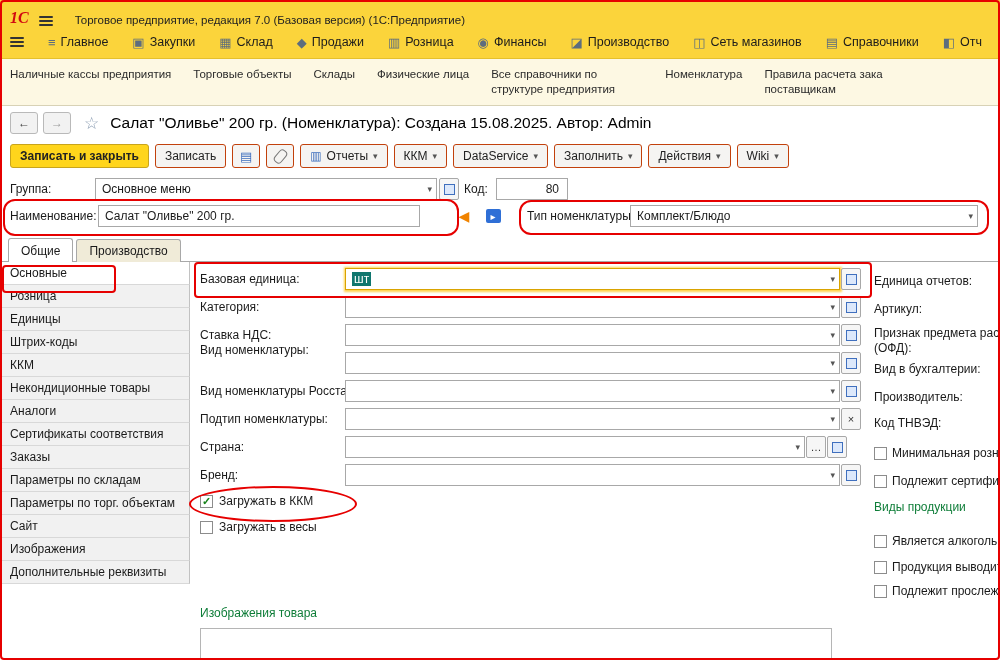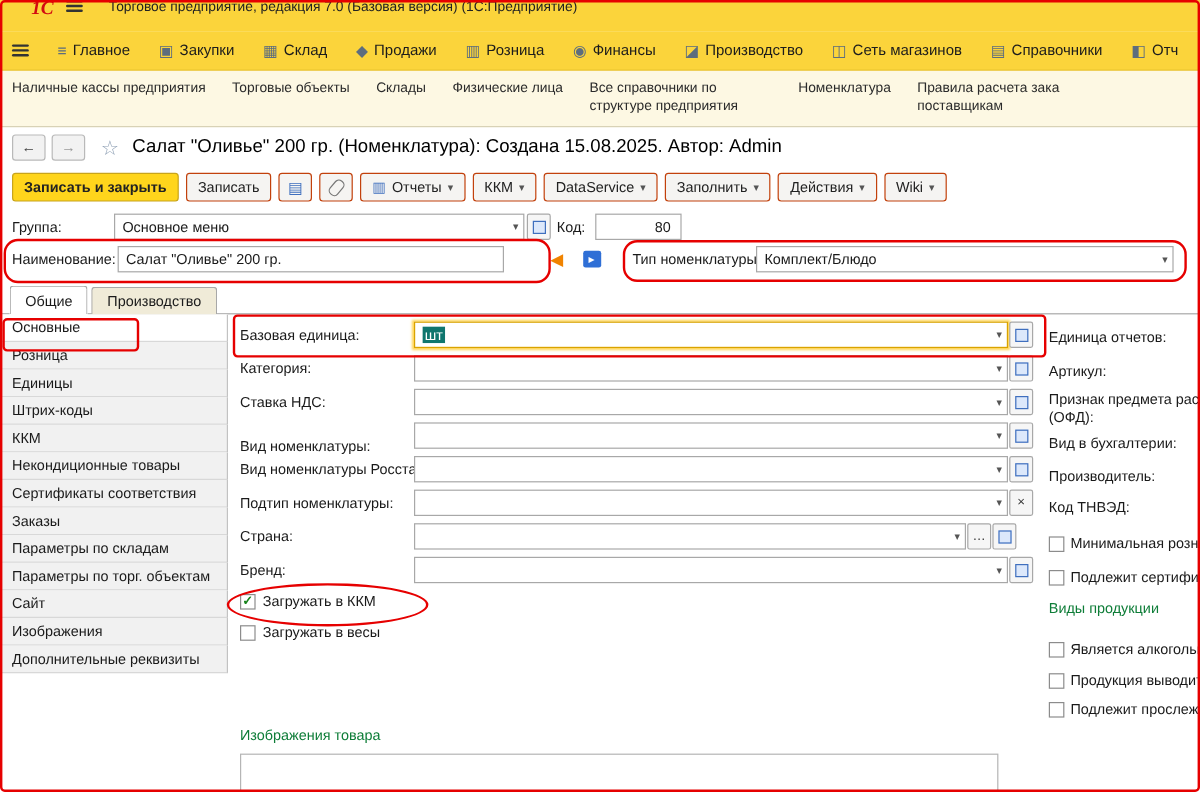--- a/index.html
+++ b/index.html
@@ -1,21 +1,21 @@
 <!DOCTYPE html>
 <html><head>
 <meta charset="utf-8">
 <style>
   html,body{margin:0;padding:0;background:#fff}
   .screen{position:relative;width:1000px;height:660px;background:#fff;overflow:hidden;
           font-family:"Liberation Sans",sans-serif;font-size:12px;color:#1a1a1a}
 
   
   .titlebar{position:absolute;left:0;top:0;width:100%;height:26px;background:#fbd43b;
-            display:flex;align-items:flex-start;gap:10px;padding:0 26px;box-sizing:border-box}
+            display:flex;align-items:flex-end;gap:10px;padding:0 10px;box-sizing:border-box}
   .logo{color:#d20a11;font-weight:bold;font-style:italic;font-size:16px;
         font-family:"Liberation Serif",serif;line-height:1}
   .hamburger{display:inline-flex;flex-direction:column;gap:2px;width:14px;cursor:pointer}
   .hamburger i{height:2px;background:#333;border-radius:1px;display:block}
   .wtitle{font-size:11.5px;color:#222;margin-left:12px;white-space:nowrap}
 
   .menubar{position:absolute;left:0;top:26px;width:100%;height:33px;background:#fbd43b;
            border-bottom:1px solid #e5c02c;display:flex;align-items:center;gap:24px;
            padding:0 10px;box-sizing:border-box;overflow:hidden}
   .menu-item{display:inline-flex;align-items:center;gap:5px;white-space:nowrap;cursor:pointer}
@@ -256,20 +256,21 @@
     <span class="tab">Производство</span>
   </div>
 
   <div class="sidebar">
     <div class="side-item active">Основные</div>
     <div class="side-item">Розница</div>
     <div class="side-item">Единицы</div>
     <div class="side-item">Штрих-коды</div>
     <div class="side-item">ККМ</div>
     <div class="side-item">Некондиционные товары</div>
+    <div class="side-item">Аналоги</div>
     <div class="side-item">Сертификаты соответствия</div>
     <div class="side-item">Заказы</div>
     <div class="side-item">Параметры по складам</div>
     <div class="side-item">Параметры по торг. объектам</div>
     <div class="side-item">Сайт</div>
     <div class="side-item">Изображения</div>
     <div class="side-item">Дополнительные реквизиты</div>
   </div>
 
   <span class="row-label" style="top:272px">Базовая единица:</span>
@@ -292,21 +293,21 @@
 
   <span class="row-label" style="top:328px">Ставка НДС:</span>
   <div class="input" style="left:345px;top:324px;width:495px">
     <span class="val"></span>
     <span class="caret">▾</span>
   </div>
   <span class="sq-btn" style="left:841px;top:324px">
       <span class="choose-glyph"></span>
     </span>
 
-  <span class="row-label" style="top:365px">Вид номенклатуры:</span>
+  <span class="row-label" style="top:343px">Вид номенклатуры:</span>
   <div class="input" style="left:345px;top:352px;width:495px">
     <span class="val"></span>
     <span class="caret">▾</span>
   </div>
   <span class="sq-btn" style="left:841px;top:352px">
       <span class="choose-glyph"></span>
     </span>
 
   <span class="row-label" style="top:384px">Вид номенклатуры Росстат:</span>
   <div class="input" style="left:345px;top:380px;width:495px">

